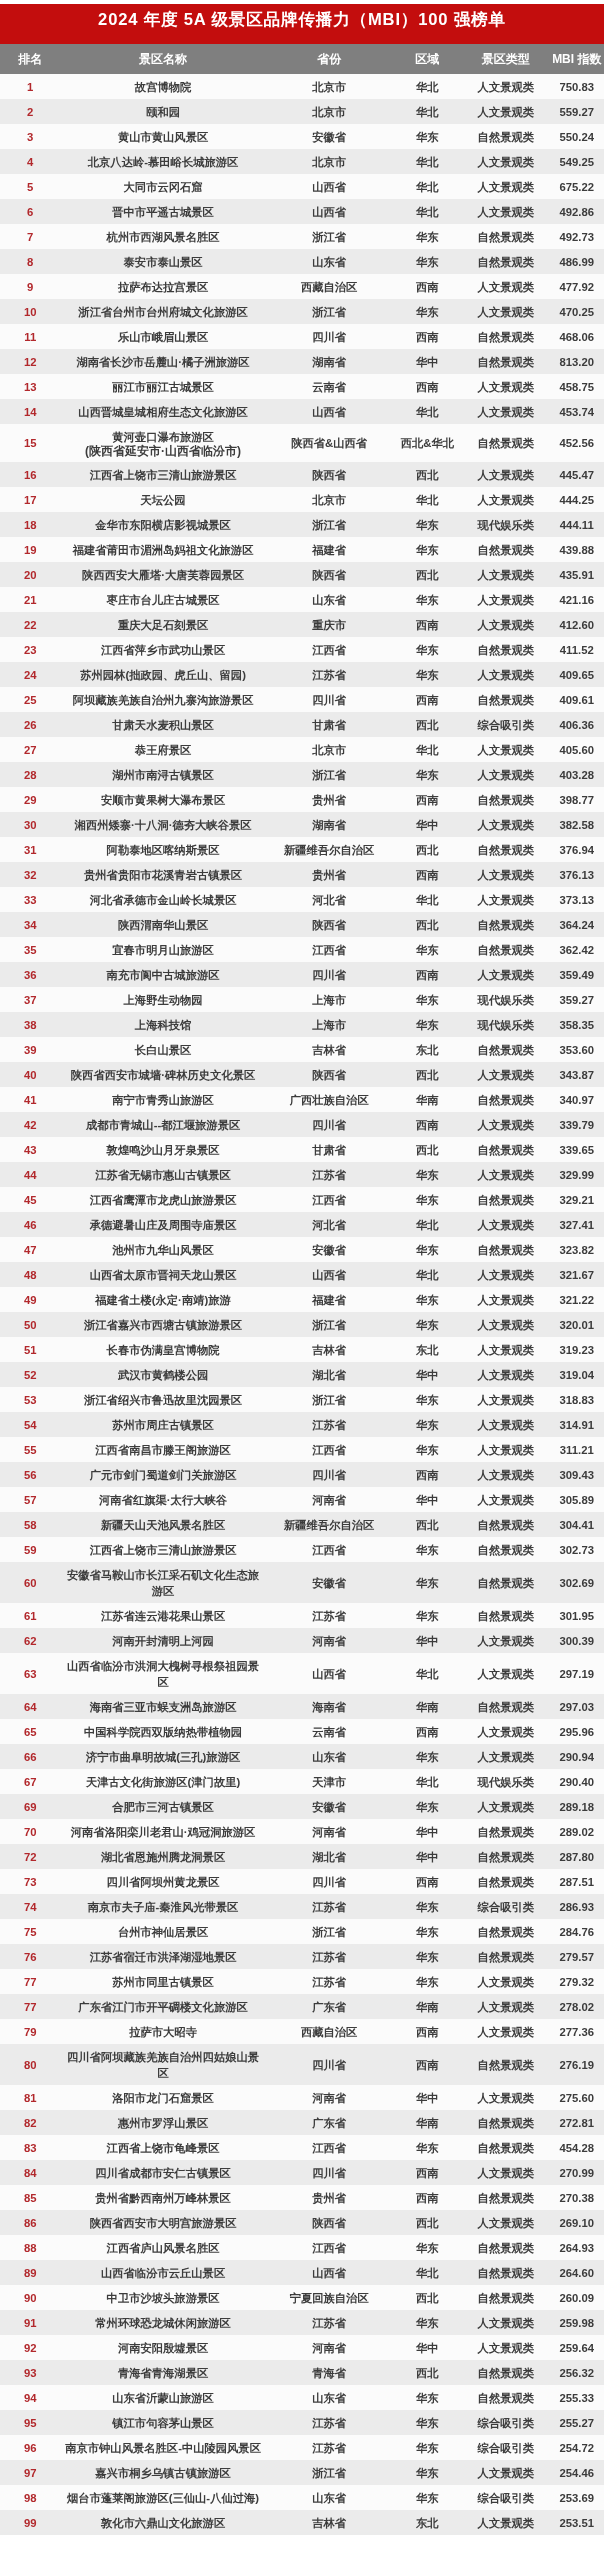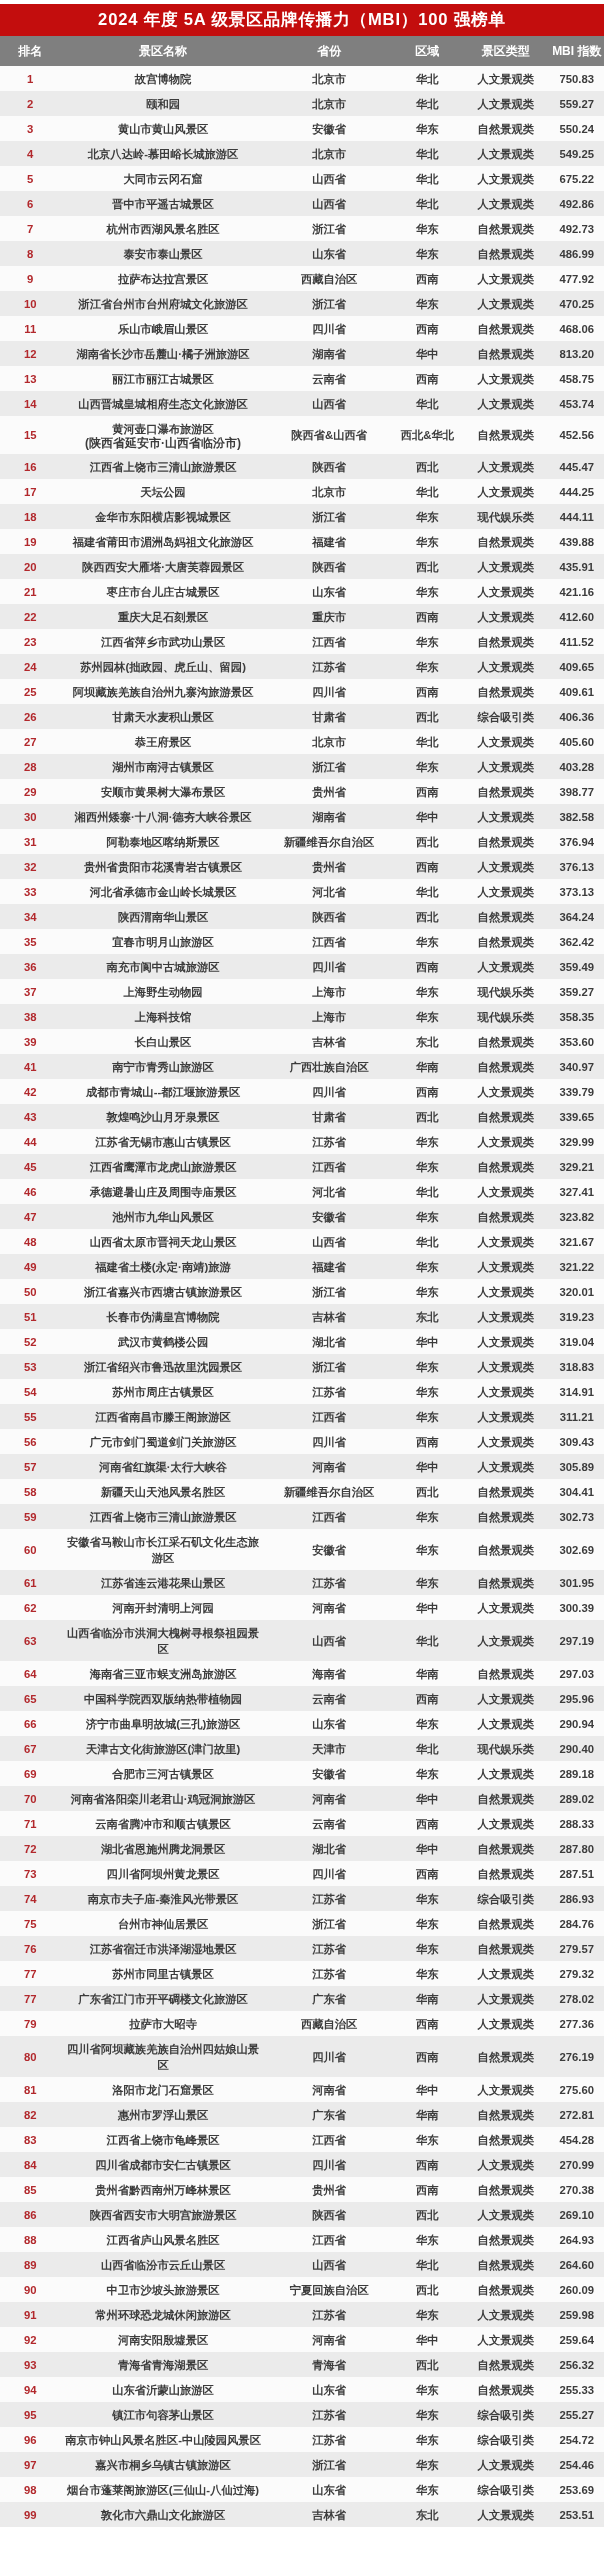--- a/index.html
+++ b/index.html
@@ -19,21 +19,21 @@
     font-family:"Liberation Sans","DejaVu Sans",sans-serif;
     color:var(--body-text);
   }
   .page{position:relative;width:604px;overflow:hidden;background:#fff;padding-top:3.8px;box-sizing:border-box;}
   .title-bar{
     background:var(--title-bar-bg);
     color:#fff;
     font-size:16.6px;
     font-weight:bold;
     text-align:center;
-    height:32px;
+    height:40px;
     line-height:32px;
     letter-spacing:0.8px;
   }
   table{width:100%;border-collapse:collapse;table-layout:fixed;position:relative;z-index:2;}
   colgroup .c-rank{width:10%;}
   colgroup .c-name{width:34%;}
   colgroup .c-prov{width:21%;}
   colgroup .c-region{width:11.5%;}
   colgroup .c-type{width:14.5%;}
   colgroup .c-mbi{width:9%;}
@@ -450,20 +450,28 @@
         </tr>
         <tr>
           <td class="rank-cell">39</td>
           <td class="name-cell">长白山景区</td>
           <td>吉林省</td>
           <td>东北</td>
           <td>自然景观类</td>
           <td>353.60</td>
         </tr>
         <tr>
+          <td class="rank-cell">40</td>
+          <td class="name-cell">陕西省西安市城墙·碑林历史文化景区</td>
+          <td>陕西省</td>
+          <td>西北</td>
+          <td>人文景观类</td>
+          <td>343.87</td>
+        </tr>
+        <tr>
           <td class="rank-cell">41</td>
           <td class="name-cell">南宁市青秀山旅游区</td>
           <td>广西壮族自治区</td>
           <td>华南</td>
           <td>自然景观类</td>
           <td>340.97</td>
         </tr>
         <tr>
           <td class="rank-cell">42</td>
           <td class="name-cell">成都市青城山--都江堰旅游景区</td>
@@ -680,28 +688,20 @@
           <td>人文景观类</td>
           <td>289.18</td>
         </tr>
         <tr>
           <td class="rank-cell">70</td>
           <td class="name-cell">河南省洛阳栾川老君山·鸡冠洞旅游区</td>
           <td>河南省</td>
           <td>华中</td>
           <td>自然景观类</td>
           <td>289.02</td>
-        </tr>
-        <tr>
-          <td class="rank-cell">71</td>
-          <td class="name-cell">云南省腾冲市和顺古镇景区</td>
-          <td>云南省</td>
-          <td>西南</td>
-          <td>人文景观类</td>
-          <td>288.33</td>
         </tr>
         <tr>
           <td class="rank-cell">72</td>
           <td class="name-cell">湖北省恩施州腾龙洞景区</td>
           <td>湖北省</td>
           <td>华中</td>
           <td>自然景观类</td>
           <td>287.80</td>
         </tr>
         <tr>

